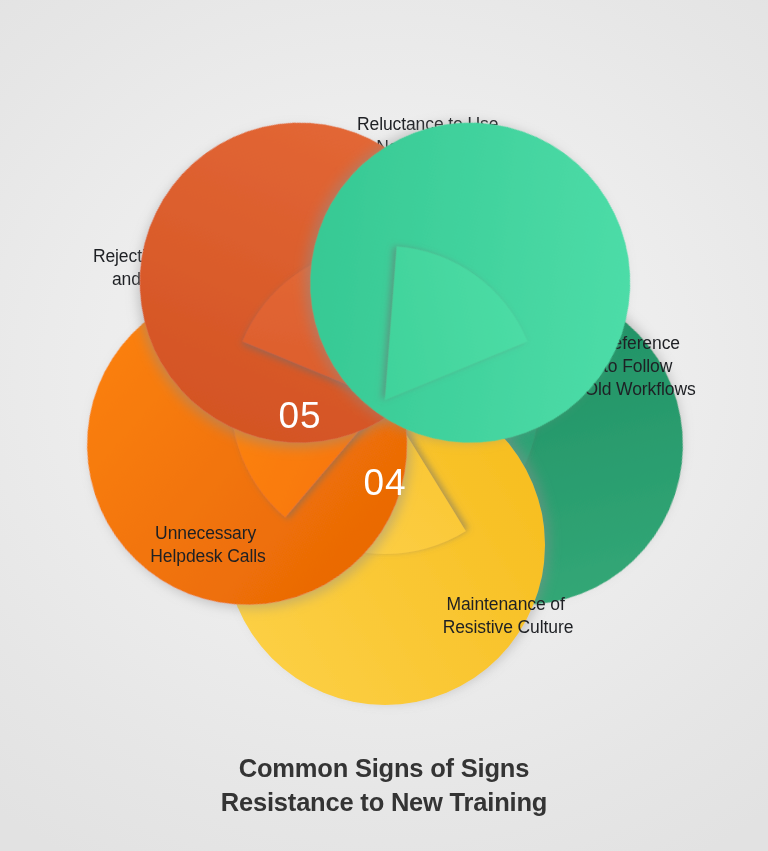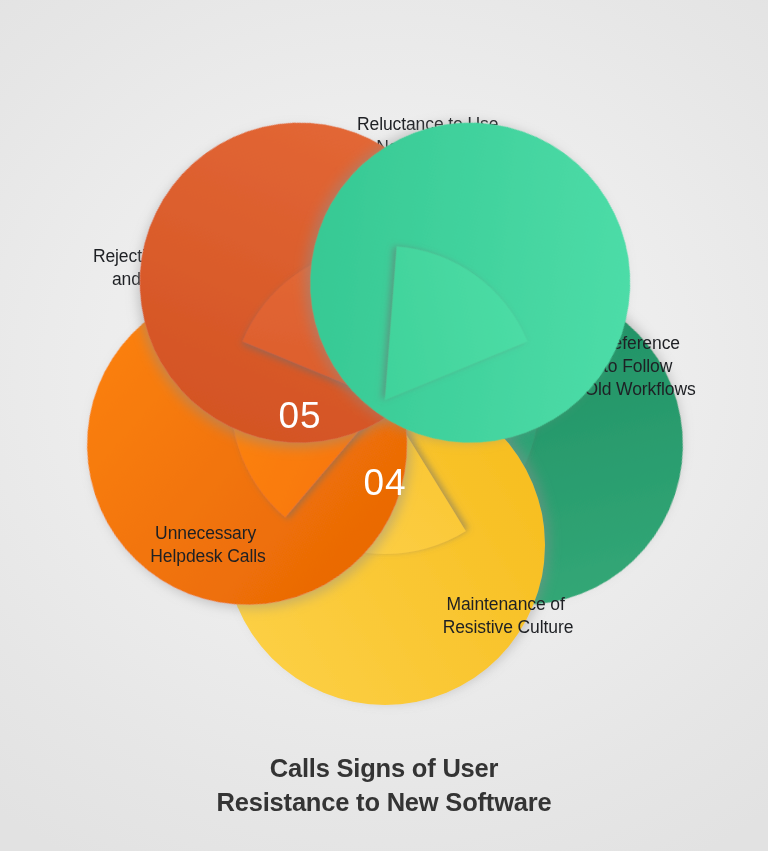--- a/index.html
+++ b/index.html
@@ -238,17 +238,17 @@
       <text class="petal-label" text-anchor="middle">
         <tspan x="208" y="539">Unnecessary</tspan>
         <tspan x="208" y="562">Helpdesk Calls</tspan>
       </text>
       <text class="petal-number" text-anchor="middle" x="300" y="428">05</text>
     </g>
 
   </svg>
 
   <div id="footer-title">
-    <span class="tline">Calls Signs of User</span>
-    <span class="tline">Resistance to New Software</span>
+    <span class="tline">Common Signs of Signs</span>
+    <span class="tline">Resistance to New Training</span>
   </div>
 
 </div>
 
 </body></html>

